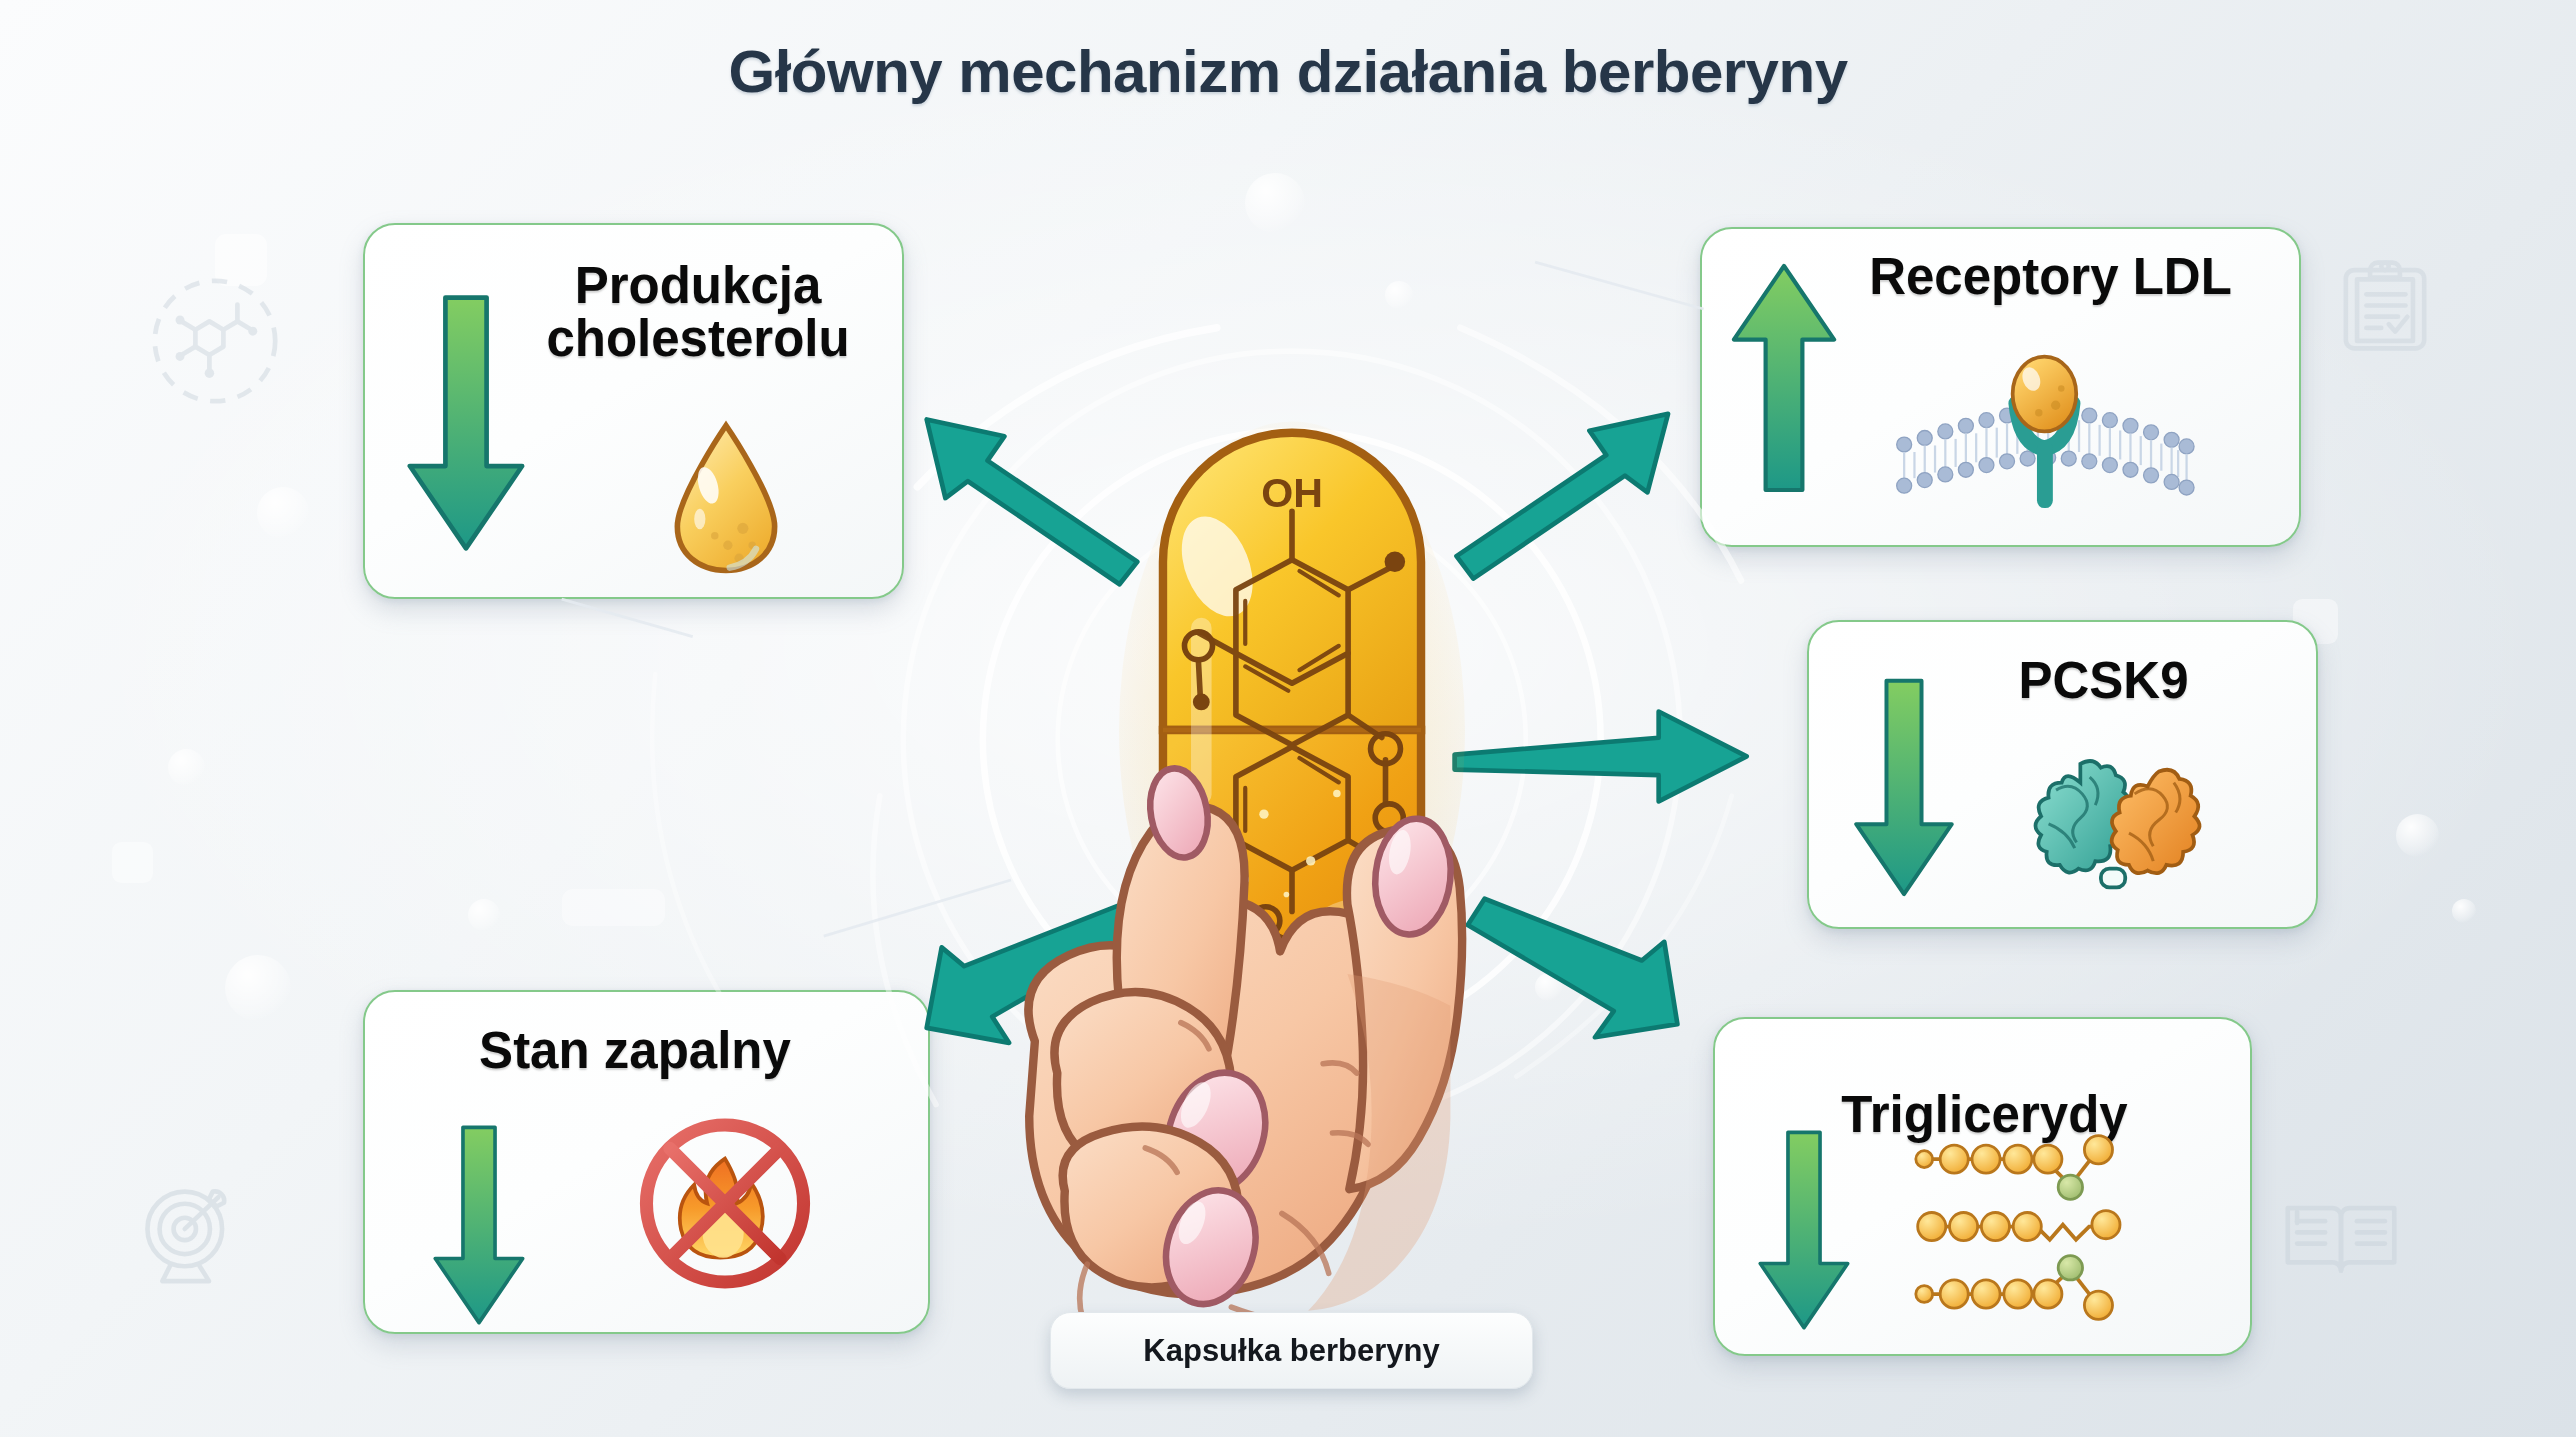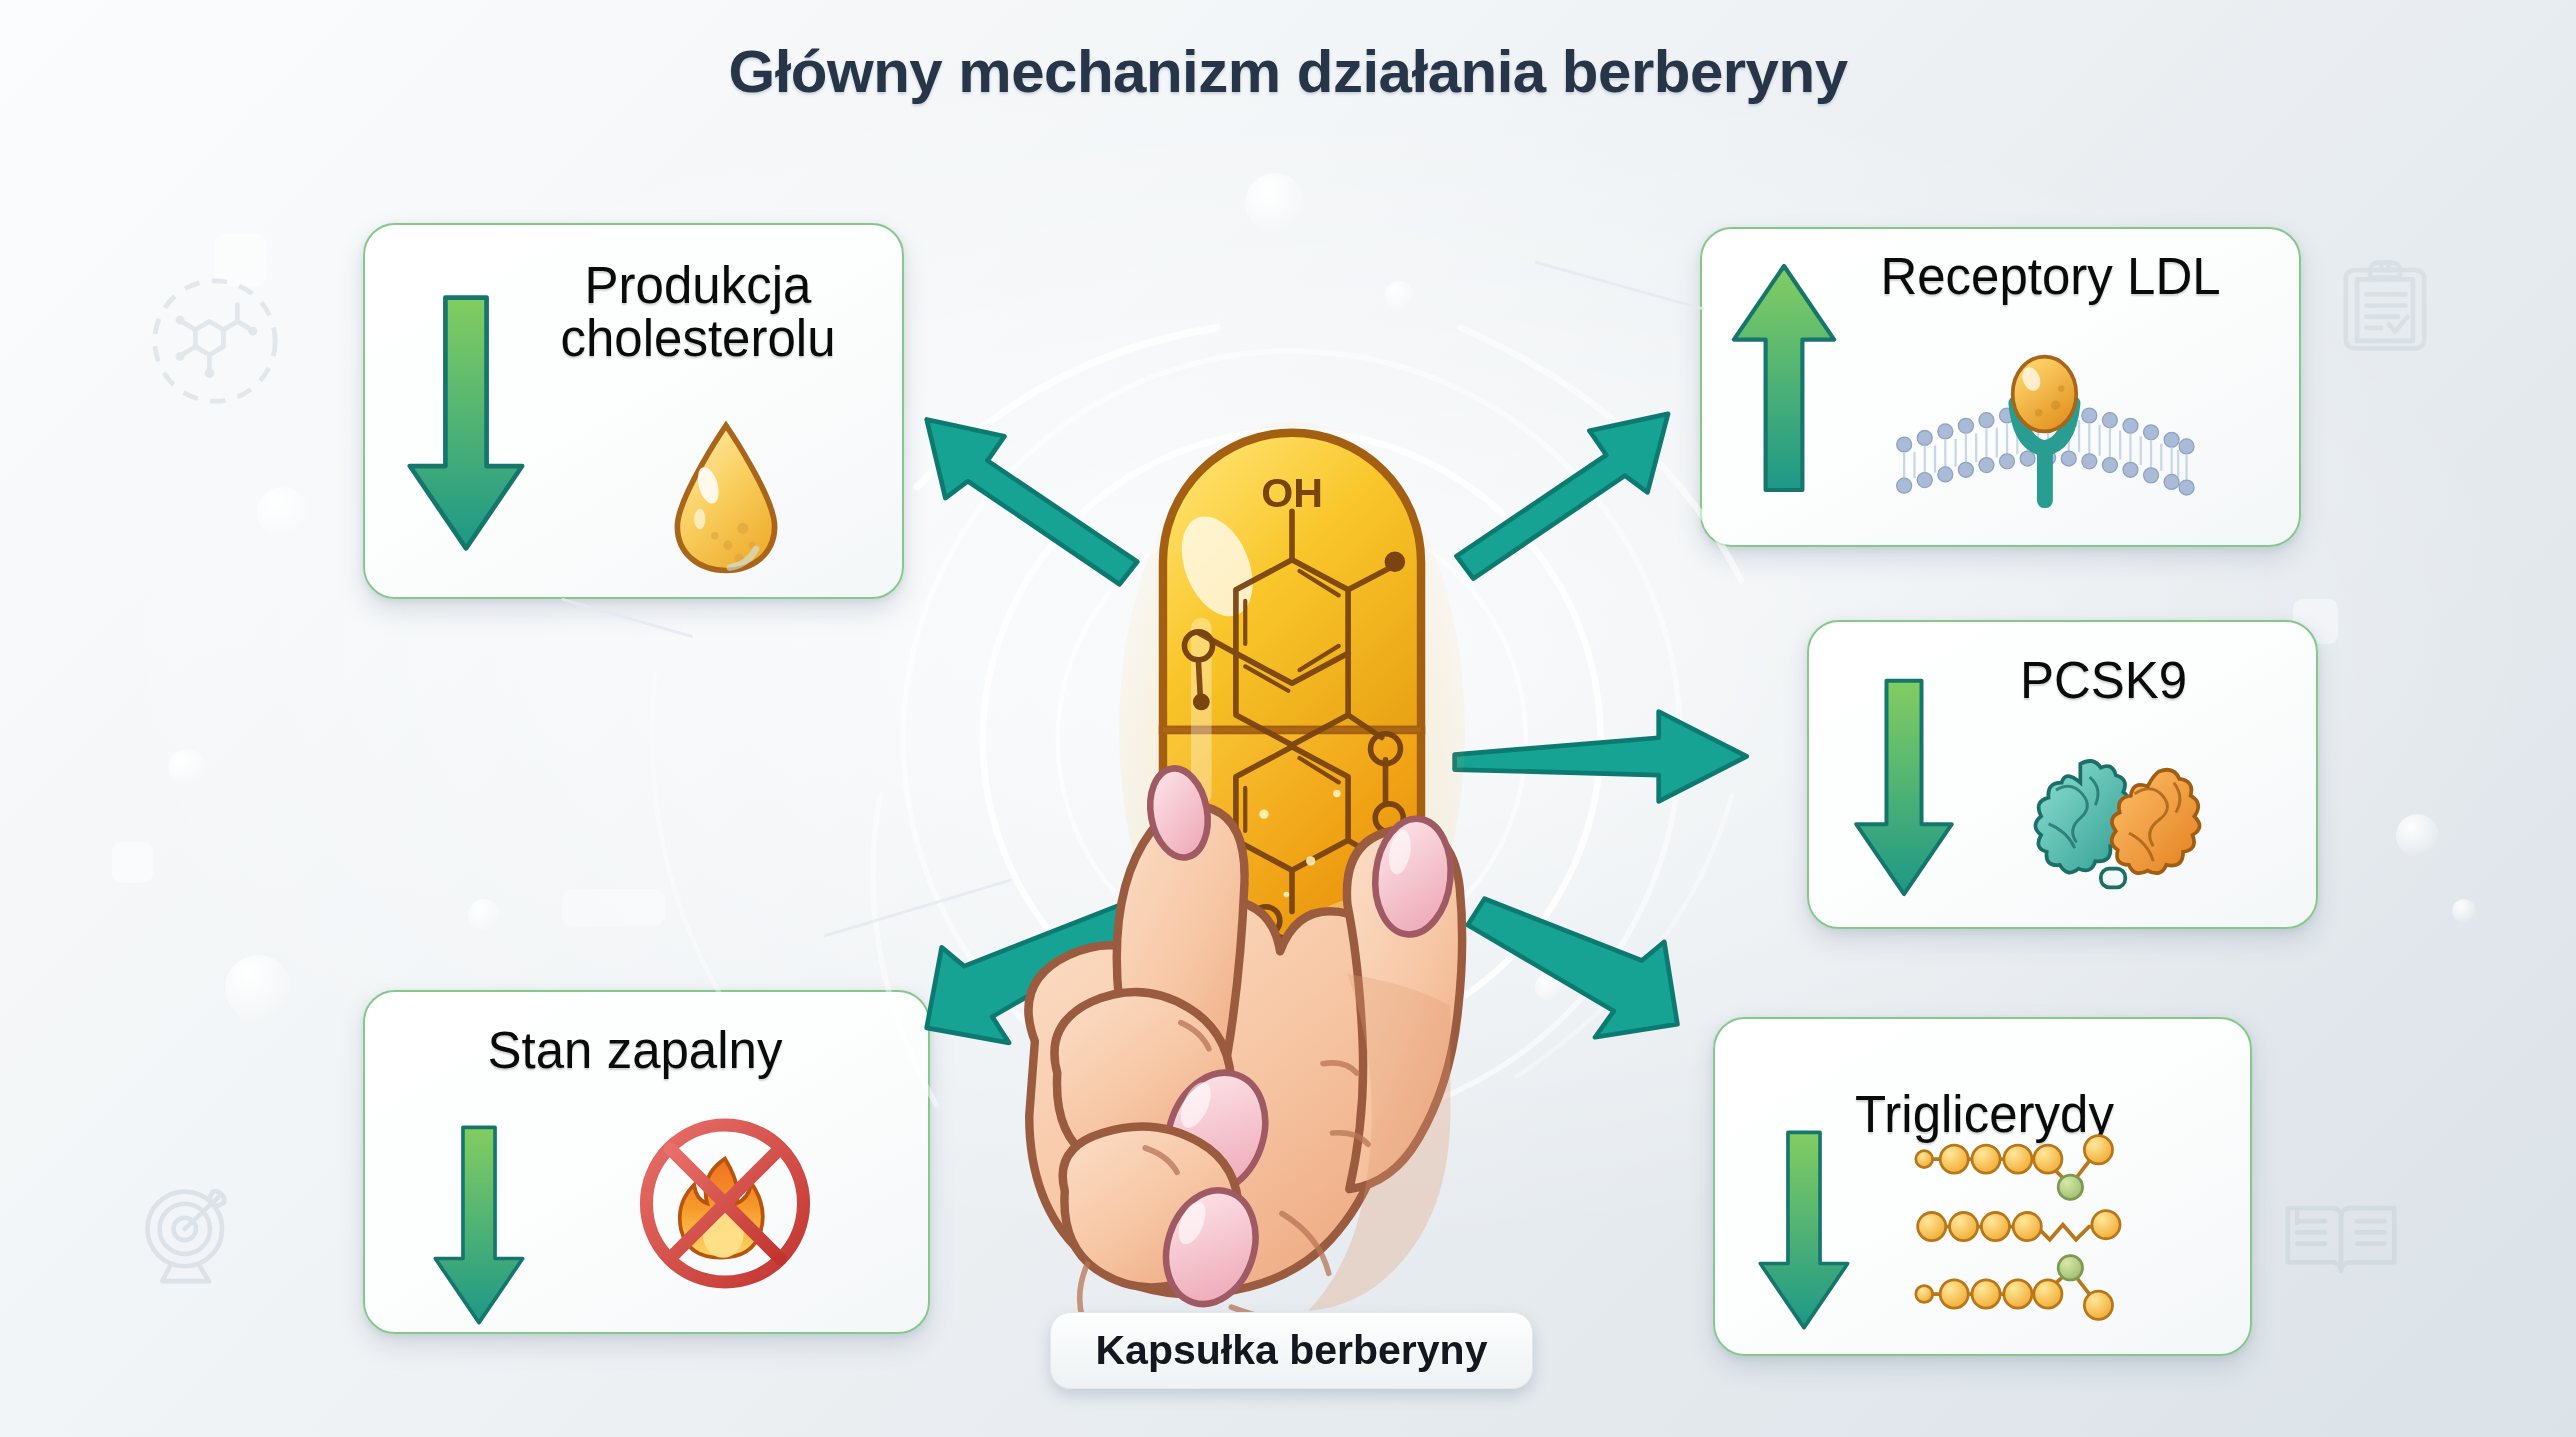--- a/index.html
+++ b/index.html
@@ -35,21 +35,21 @@
   .card {
     position:absolute;
     background:linear-gradient(150deg,#ffffff 0%,#fdfefe 45%,#f4f7f8 100%);
     border:2.8px solid #84c98a;
     border-radius:32px;
     box-shadow:0 11.2px 24px rgba(120,140,160,.24), 0 2.8px 7.5px rgba(120,140,160,.16);
     overflow:hidden;
   }
   .card-label {
     position:absolute;
-    font-size:51px; font-weight:normal; color:#0a0a0a;
+    font-size:51px; font-weight:bold; color:#0a0a0a;
     line-height:1.04;
     text-shadow:0 1.9px 1.9px rgba(0,0,0,.18);
     white-space:pre-line;
   }
   .card-arrow { position:absolute; }
   .card-visual { position:absolute; }
 
   
   #card-cholesterol { left:363px; top:223px;  width:541px; height:376px; }
   #card-inflammation{ left:363px; top:990px; width:567px; height:344px;padding-left:20px; }
@@ -58,21 +58,21 @@
   #card-tg          { left:1713px; top:1017px; width:539px; height:339px; }
 
   
   .caption {
     position:absolute; left:1050px; top:1312px;
     width:483px; height:77px;
     background:linear-gradient(180deg,#fdfefe,#eef2f4);
     border:1.9px solid #e2e8ec; border-radius:20.6px;
     box-shadow:0 6.6px 15px rgba(110,130,150,.3);
     display:flex; align-items:center; justify-content:center;
-    font-size:41px; font-weight:bold; color:#14181e;
+    font-size:31px; font-weight:bold; color:#14181e;
     z-index:40;
   }
 
   .capsule-wrap { position:absolute; left:1105px; top:421px; z-index:25; }
   .hand-wrap    { position:absolute; left:945px; top:693px; z-index:30; }
   .arrows-layer { position:absolute; inset:0; z-index:20; pointer-events:none; }
   .halo-layer   { position:absolute; inset:0; z-index:5;  pointer-events:none; }
 </style>
 </head>
 <body>

